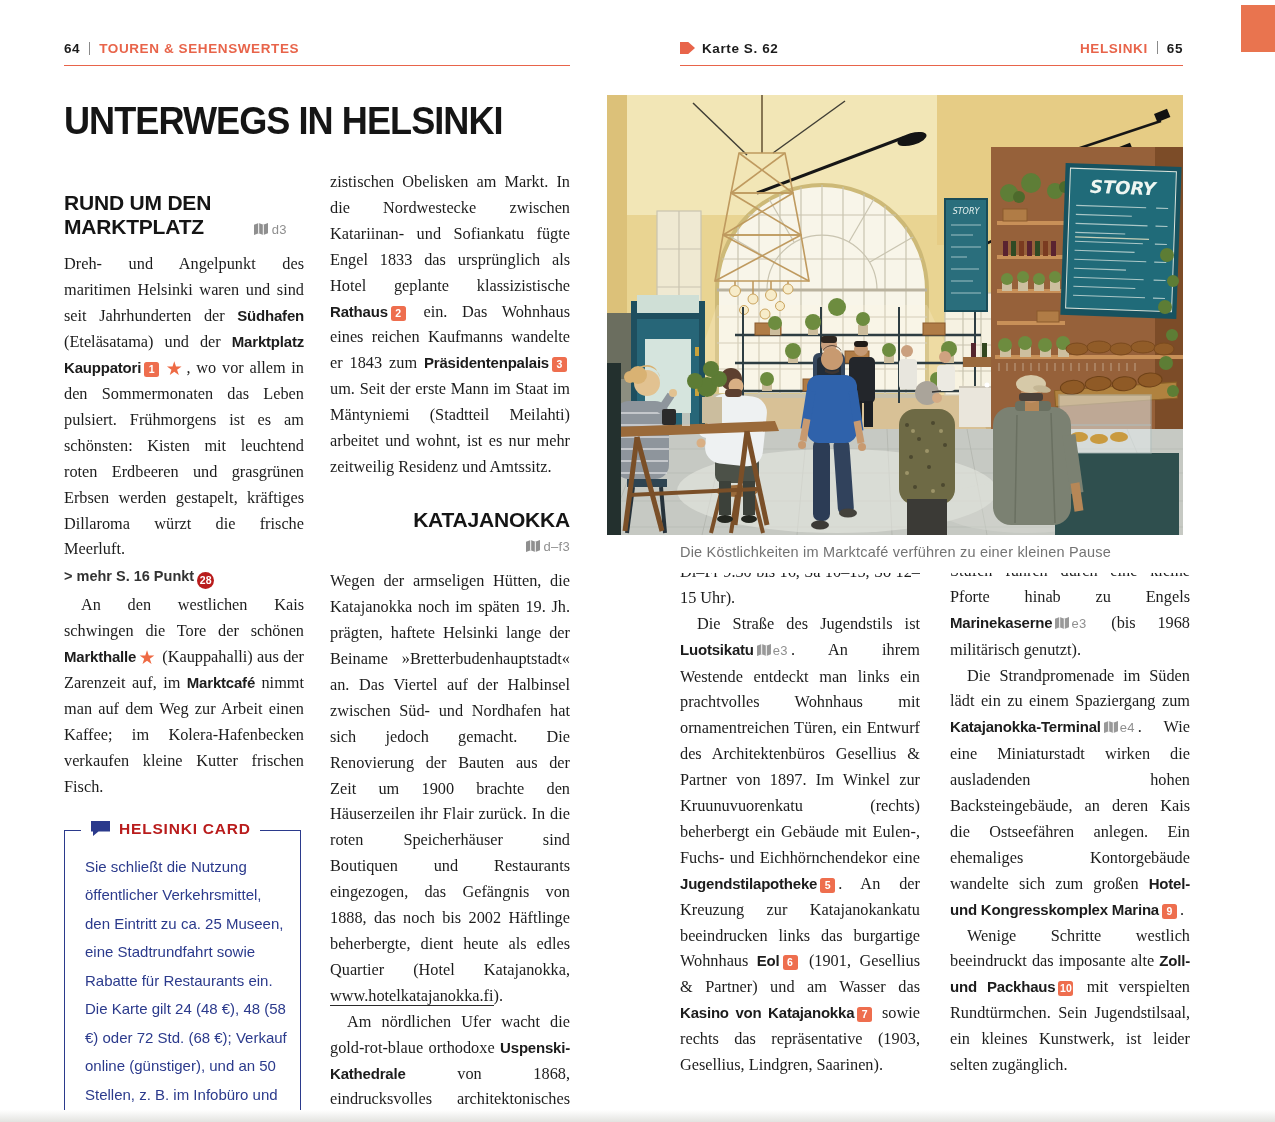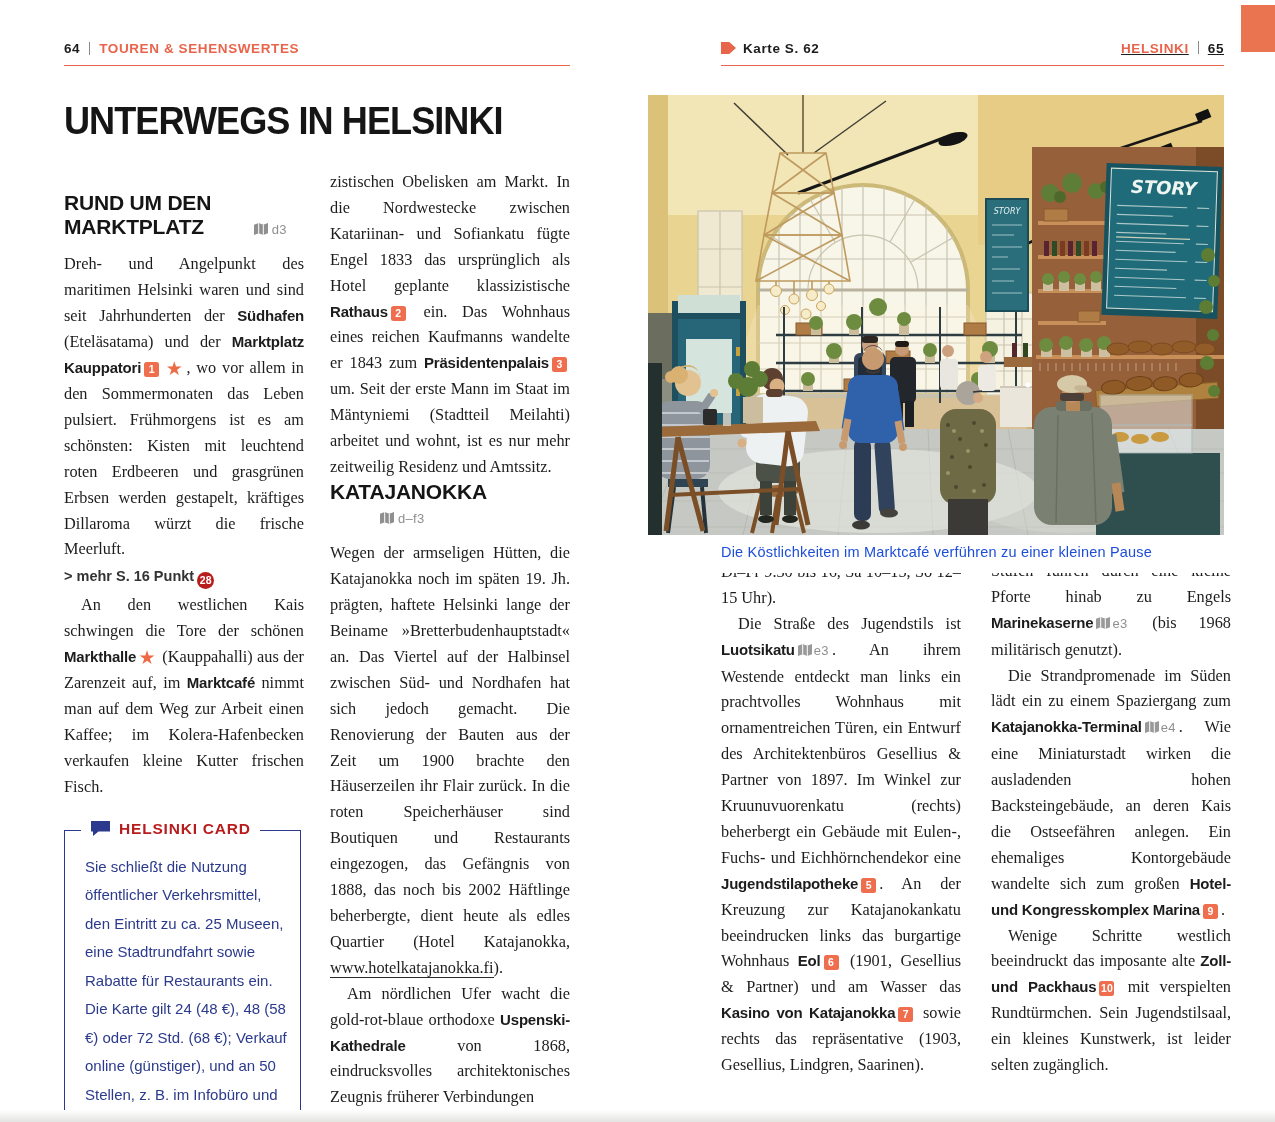--- a/index.html
+++ b/index.html
@@ -3,40 +3,40 @@
 <meta charset="utf-8">
 <style>
   html,body{margin:0;padding:0;background:#ffffff;}
   .spread{position:relative;width:1275px;height:1122px;background:#fff;overflow:hidden;
           font-family:"Liberation Serif",serif;color:#1c1c1c;}
   .corner-tab{position:absolute;left:1241px;top:5px;width:34px;height:47px;background:#e9744f;}
   .bottom-edge{position:absolute;left:0;top:1110px;width:1275px;height:12px;
                background:linear-gradient(#ffffff,#e3e3e0);}
   .page{position:absolute;top:38px;}
   .page-left{left:64px;width:506px;}
-  .page-right{left:648px;width:576px;}
+  .page-right{left:607px;width:576px;}
   
   .pg-head{display:flex;align-items:center;font-family:"Liberation Sans",sans-serif;
            font-weight:700;font-size:13.5px;letter-spacing:.6px;height:20px;}
   .pg-sep{display:inline-block;width:1px;height:13px;background:#8a8a8a;margin:0 9px;}
   .orange{color:#e8644a;}
   .rule{height:0;border-top:1.5px solid #e8644a;margin-top:7px;}
   .page-right .pg-head,.page-right .rule,.page-right .caption,.page-right .cols{margin-left:73px;}
   .page-right .rule{width:503px;}
-  .head-right-group{margin-left:auto;display:flex;align-items:flex-start;text-decoration:underline;}
+  .head-right-group{margin-left:auto;display:flex;align-items:flex-start;}
   .karte{display:flex;align-items:center;gap:7px;}
   .karte-arrow{display:inline-block;width:15px;height:12px;background:#e8644a;
                clip-path:polygon(0 0,55% 0,100% 50%,55% 100%,0 100%);}
   
   .main-title{font-family:"Liberation Sans",sans-serif;font-weight:700;font-size:38px;
               letter-spacing:-1px;margin:34px 0 0;transform:scaleX(.95);transform-origin:left;
               color:#151515;white-space:nowrap;}
   .sec-head{font-family:"Liberation Sans",sans-serif;font-weight:700;font-size:21px;
             line-height:1.13;letter-spacing:-.2px;color:#151515;margin:0 0 13px;}
-  .sec-head.mt{}
+  .sec-head.mt{margin-top:28px;text-align:right;}
   .map-ref{font-family:"Liberation Sans",sans-serif;font-weight:400;font-size:13px;
            color:#8f8f8f;white-space:nowrap;margin-left:6px;letter-spacing:.3px;padding-left:44px;}
   .map-ref svg{vertical-align:-1px;}
   
   .cols{display:flex;margin-top:26px;}
   .page-left .cols{gap:26px;}
   .page-right .cols{gap:30px;position:absolute;top:509px;height:505px;overflow:hidden;align-items:flex-end;}
   .col{width:240px;}
   .para{margin:0;font-size:16.3px;line-height:25.9px;text-align:justify;}
   .ind{text-indent:17px;}
@@ -60,21 +60,21 @@
   .card-box{position:relative;border:1.5px solid #2b3a8c;margin-top:30px;width:237px;
             box-sizing:border-box;padding:22px 12px 14px 20px;}
   .card-title{position:absolute;top:-11px;left:16px;background:#fff;padding:0 9px;
               display:flex;align-items:center;gap:8px;color:#b91c1c;
               font:700 15.5px "Liberation Sans",sans-serif;letter-spacing:.8px;}
   .card-text{margin:0;font-family:"Liberation Sans",sans-serif;font-size:15px;
              line-height:28.5px;color:#2b3a8c;}
   
   .photo{position:absolute;left:0;top:57px;width:576px;height:440px;margin:0;overflow:hidden;}
   .caption{position:absolute;top:506px;font-family:"Liberation Sans",sans-serif;
-           font-size:14.5px;color:#1d4ed8;letter-spacing:.2px;}
+           font-size:14.5px;color:#737373;letter-spacing:.2px;}
 </style>
 </head>
 <body>
 
 <div class="spread">
   <div class="corner-tab"></div>
 
   <section class="page page-left">
     <header class="pg-head">
       <span>64</span>

